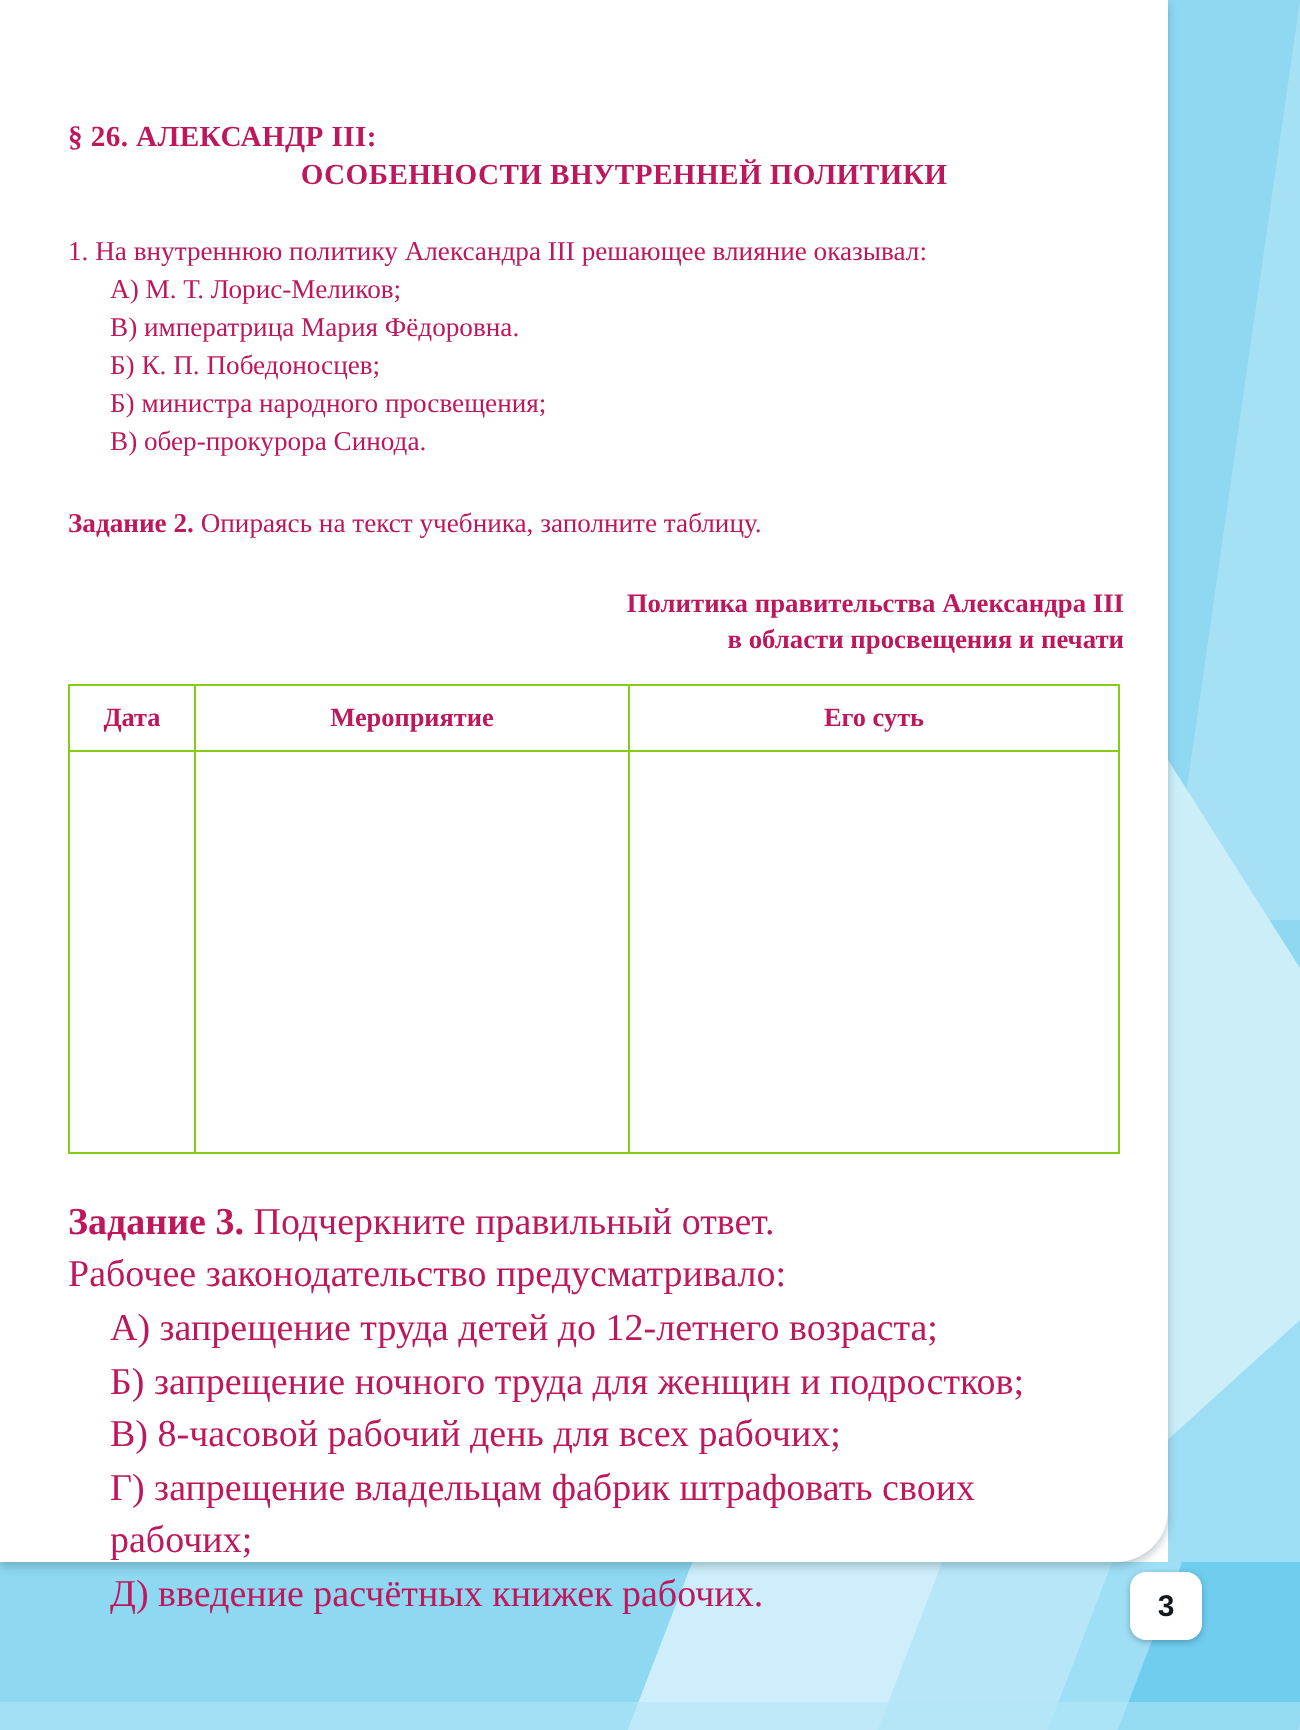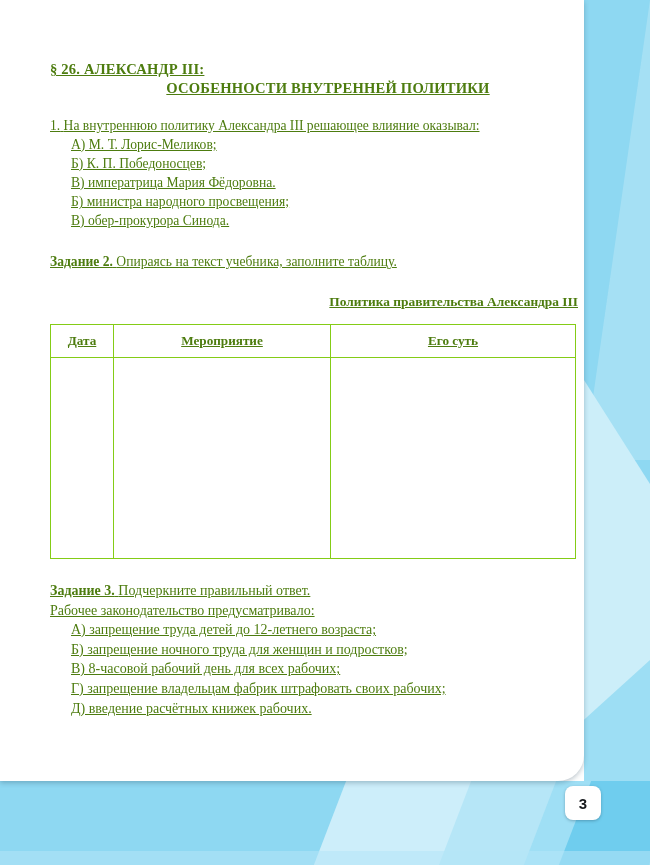--- a/index.html
+++ b/index.html
@@ -146,26 +146,25 @@
     font-family: "Liberation Sans", sans-serif;
     font-weight: bold;
     font-size: 15px;
     color: #16191c;
     z-index: 6;
   }
 
   
   .content {
     position: absolute;
-    left: 50px;
+    left: 34px;
     top: 0;
     width: 528px;
     z-index: 4;
-    color: #4d7c0f;
-    text-decoration: underline;
+    color: #be185d;
   }
 
   .doc-title {
     margin: 0;
     padding-top: 60px;
     font-size: 14.6px;
     font-weight: bold;
     line-height: 1.30;
     letter-spacing: .2px;
   }
@@ -231,21 +230,21 @@
   }
   table.fill-table td {
     height: 200px;
   }
   .col-date  { width: 63px; }
   .col-event { width: 217px; }
   .col-gist  { width: 245px; }
 
   .task3-block {
     margin-top: 22px;
-    font-size: 14px;
+    font-size: 19px;
     line-height: 1.40;
   }
 </style>
 </head>
 <body>
 
 <div id="page-root">
 
   <div class="decor-layer">
     <div class="decor-right-strip"></div>
@@ -275,35 +274,36 @@
       <span class="title-line-2">ОСОБЕННОСТИ ВНУТРЕННЕЙ ПОЛИТИКИ</span>
     </h1>
 
     <section class="task-block">
 
       <p class="q-line">
         <span>1.</span>
         <span>На внутреннюю политику Александра III решающее влияние оказывал:</span>
       </p>
       <p class="opt-line">А) М. Т. Лорис-Меликов;</p>
+      <p class="opt-line">В) императрица Мария Фёдоровна.</p>
       <p class="opt-line">Б) К. П. Победоносцев;</p>
-      <p class="opt-line">В) императрица Мария Фёдоровна.</p>
 
       <p class="opt-line">Б) министра народного просвещения;</p>
       <p class="opt-line">В) обер-прокурора Синода.</p>
     </section>
 
     <section class="task2-block">
       <p class="task-lead">
         <b>Задание 2.</b>
         <span>Опираясь на текст учебника, заполните таблицу.</span>
       </p>
 
       <div class="table-caption">
         <span>Политика правительства Александра III</span>
+        <span>в области просвещения и печати</span>
       </div>
 
       <table class="fill-table">
         <colgroup>
           <col class="col-date">
           <col class="col-event">
           <col class="col-gist">
         </colgroup>
         <thead>
           <tr>

